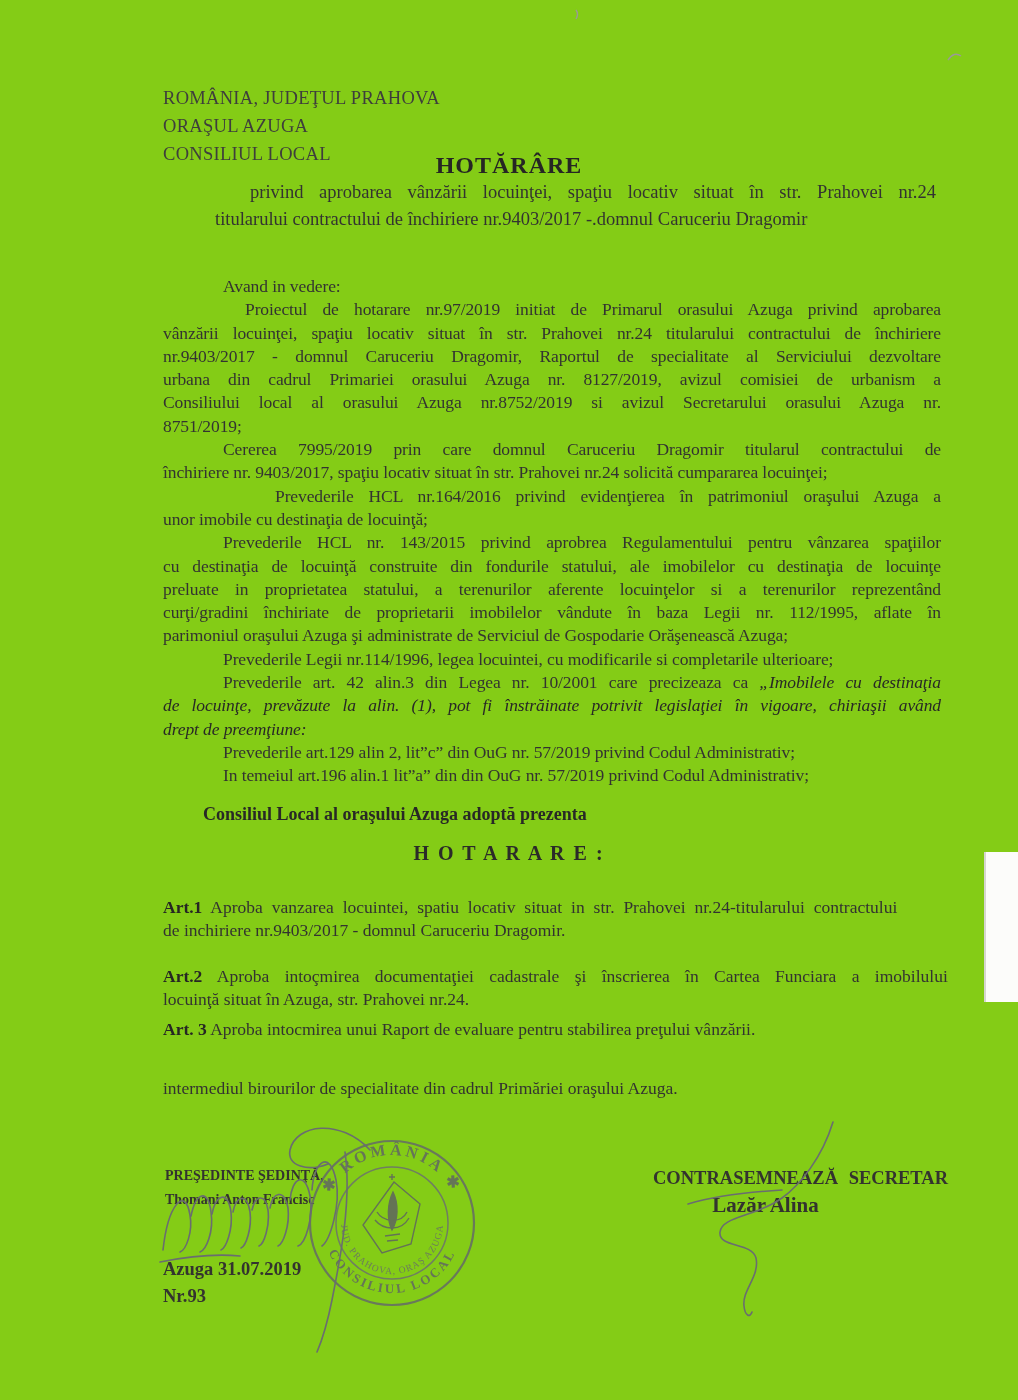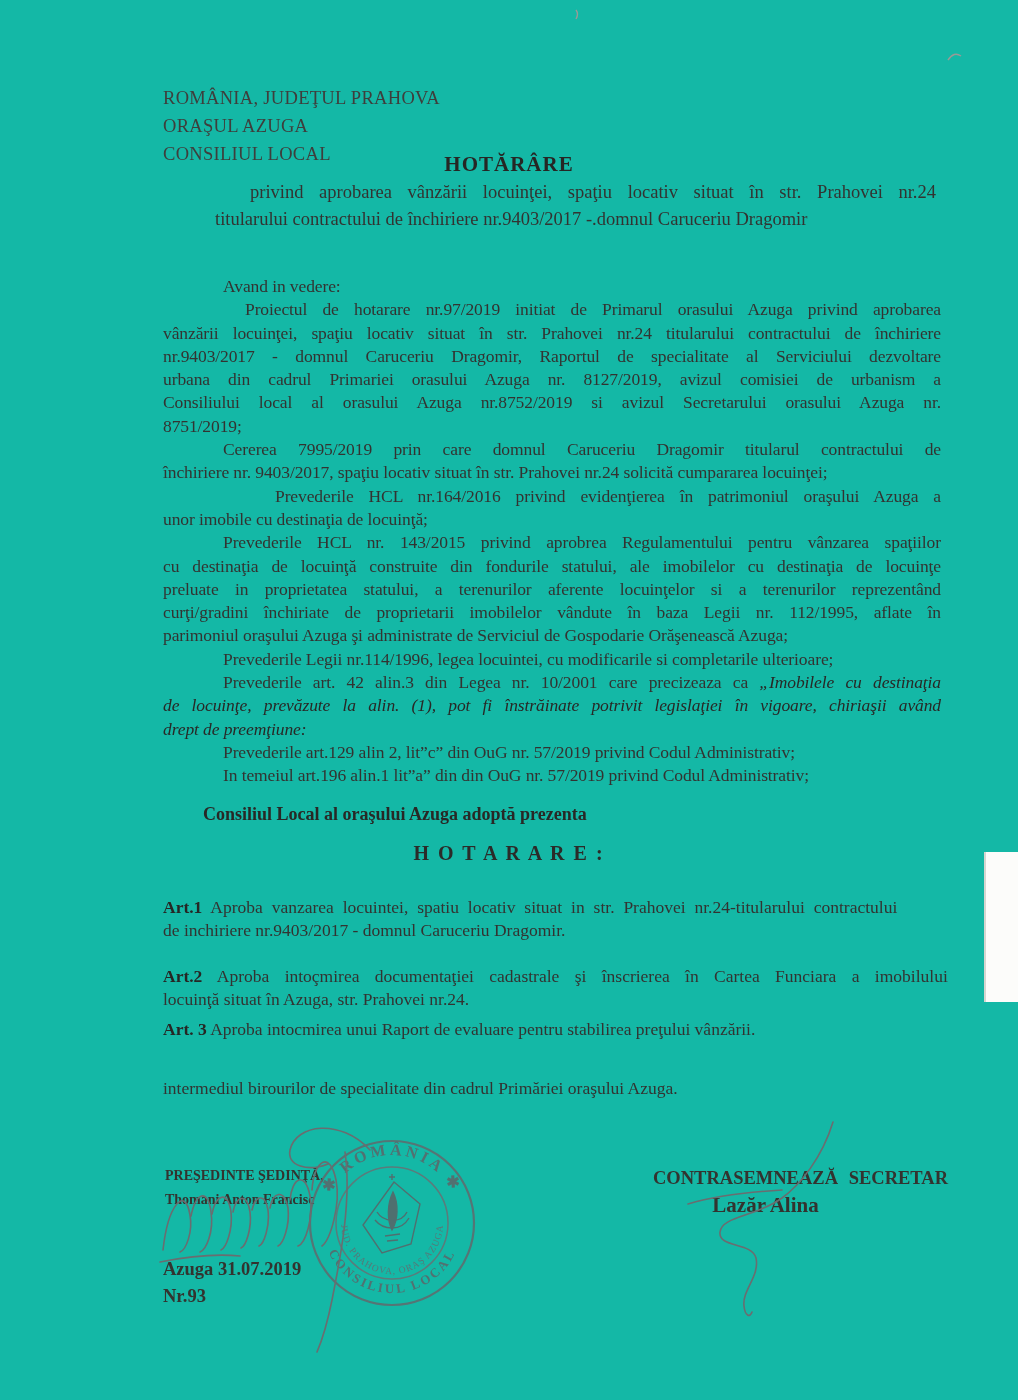--- a/index.html
+++ b/index.html
@@ -1,27 +1,27 @@
 <!DOCTYPE html>
 <html><head>
 <meta charset="utf-8">
 <style>
   html,body{margin:0;padding:0;}
   body{background:#e8e8e6;}
   .page{
     position:relative;width:1018px;height:1400px;margin:0 auto;
-    background:#14b8a6;overflow:hidden;
+    background:#84cc16;overflow:hidden;
     font-family:"Liberation Serif","DejaVu Serif",serif;
     color:#2f2f2d;
   }
   .abs{position:absolute;}
   
   .letterhead{top:84px;left:163px;font-size:18.5px;line-height:28px;color:#3e3e3c;letter-spacing:.3px;}
   
-  .doc-title{top:152px;left:0;width:1018px;text-align:center;font-size:21px;font-weight:bold;letter-spacing:1px;color:#262624;}
+  .doc-title{top:152px;left:0;width:1018px;text-align:center;font-size:24px;font-weight:bold;letter-spacing:1px;color:#262624;}
   .subtitle1{top:182px;left:250px;width:686px;font-size:18.5px;text-align:justify;text-align-last:justify;color:#333331;}
   .subtitle2{top:209px;left:215px;width:760px;font-size:18.5px;color:#333331;}
   
   .bodytext{top:275px;left:163px;width:778px;font-size:17.5px;line-height:23.3px;letter-spacing:-0.1px;color:#333331;}
   .ln{height:23.3px;}
   .j{text-align:justify;text-align-last:justify;}
   .i60{padding-left:60px;}
   .i82{padding-left:82px;}
   .i112{padding-left:112px;}
   .bi{font-weight:normal;font-style:italic;color:#282826;}

